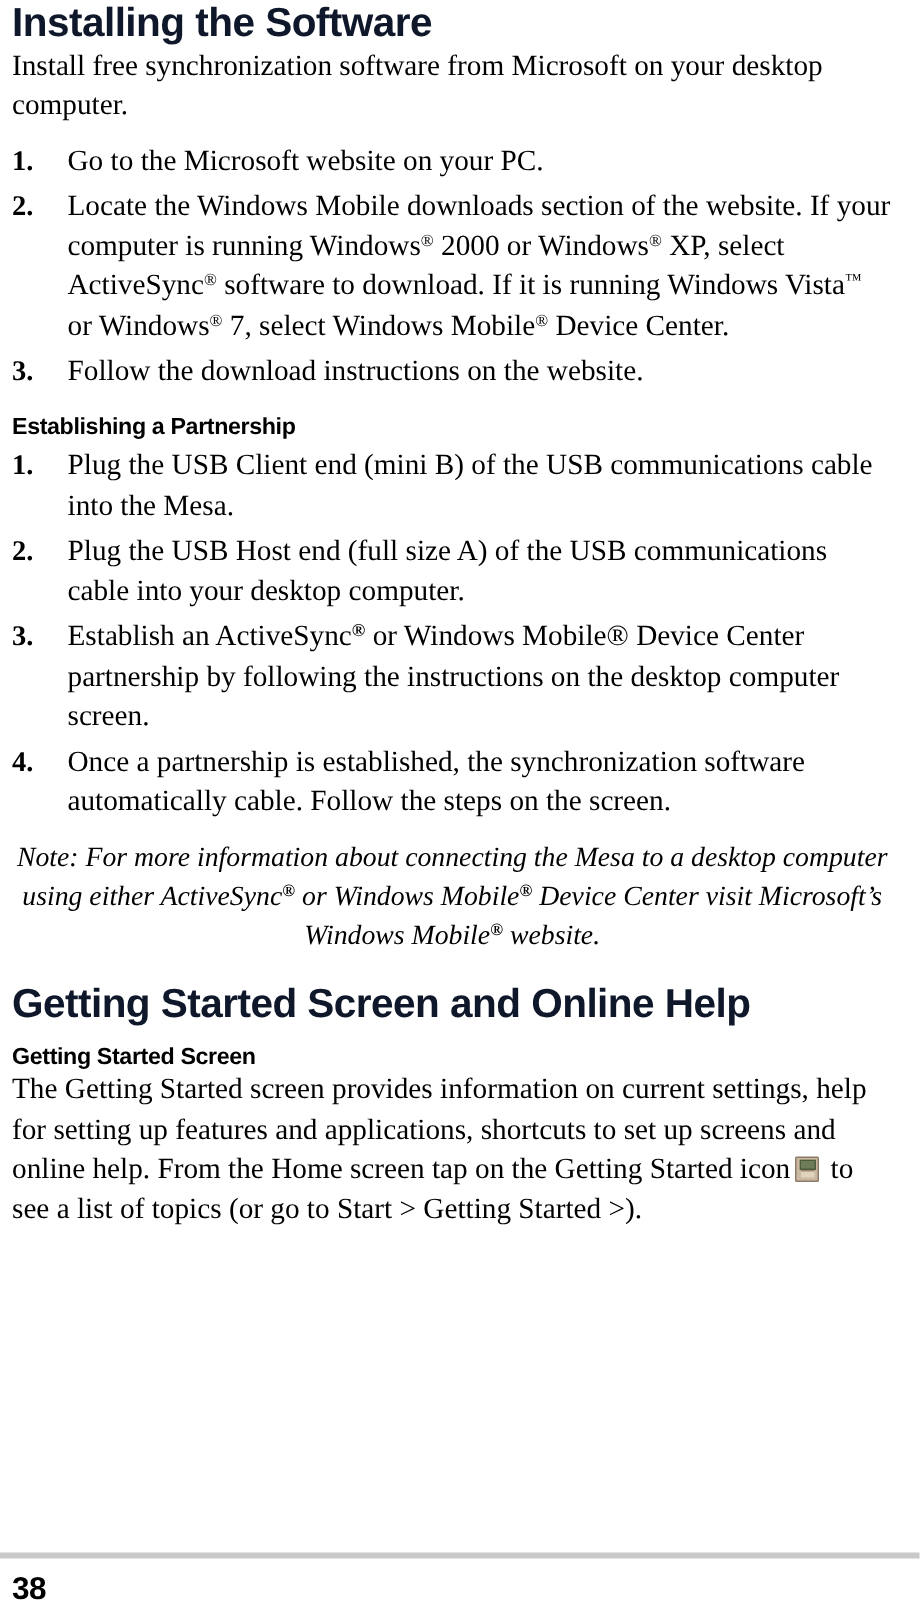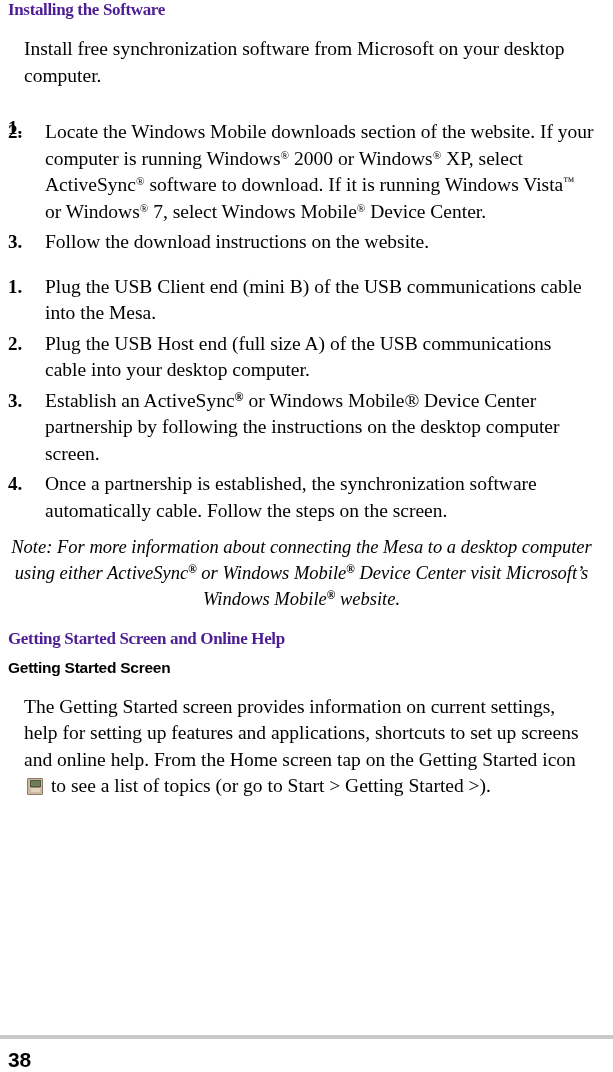--- a/index.html
+++ b/index.html
@@ -8,42 +8,42 @@
     background:#ffffff;
     font-family:"Liberation Serif", serif;
     color:#000000;
     overflow:hidden;
     position:relative;
   }
   .page { position:relative; width:613px; height:1072px; }
   .content { padding:0 18px 0 8px; }
 
   h1.section-title {
-    font-family:Liberation Serif, serif;
-    font-weight:bold;
-    font-size:17px;
+    font-family:Liberation Sans, sans-serif;
+    font-weight:bold;
+    font-size:27px;
     letter-spacing:-0.35px;
     margin:0;
     padding:0;
     line-height:1.18;
-    color:#4c1d95;
+    color:#0f172a;
   }
   h2.sub-title {
     font-family:"Liberation Sans", sans-serif;
     font-weight:bold;
     font-size:15.5px;
     letter-spacing:-0.25px;
     margin:0;
     line-height:1.2;
     color:#000;
   }
   p.body {
     font-size:19.5px;
     line-height:26.5px;
-    margin:16px;
+    margin:0;
     text-align:left;
   }
   p.note {
     font-size:18.5px;
     line-height:26px;
     font-style:italic;
     margin:0;
     text-align:center;
   }
   ol.steps {
@@ -143,35 +143,37 @@
 
     <h1 class="section-title">Installing the Software</h1>
 
     <p class="body">Install free synchronization software from Microsoft on your desktop computer.</p>
 
     <div class="sp-2"></div>
 
     <ol class="steps">
       <li>
         <span class="num">1.</span>
+        <span>Go to the Microsoft website on your PC.</span>
       </li>
       <div class="sp-1"></div>
       <li>
         <span class="num">2.</span>
         <span><span>Locate the Windows Mobile downloads section of the website. If your computer is running Windows</span><sup class="mark">®</sup><span> 2000 or Windows</span><sup class="mark">®</sup><span> XP, select ActiveSync</span><sup class="mark">®</sup><span> software to download. If it is running  Windows Vista</span><sup class="mark">™</sup><span> or Windows</span><sup class="mark">®</sup><span> 7, select Windows Mobile</span><sup class="mark">®</sup><span> Device Center.</span></span>
       </li>
       <div class="sp-1"></div>
       <li>
         <span class="num">3.</span>
         <span>Follow the download instructions on the website.</span>
       </li>
     </ol>
 
     <div class="sp-3"></div>
 
+    <h2 class="sub-title">Establishing a Partnership</h2>
 
     <div class="sp-1"></div>
 
     <ol class="steps">
       <li>
         <span class="num">1.</span>
         <span>Plug the USB Client end (mini B) of the USB communications cable into the Mesa.</span>
       </li>
       <div class="sp-1"></div>
       <li>

